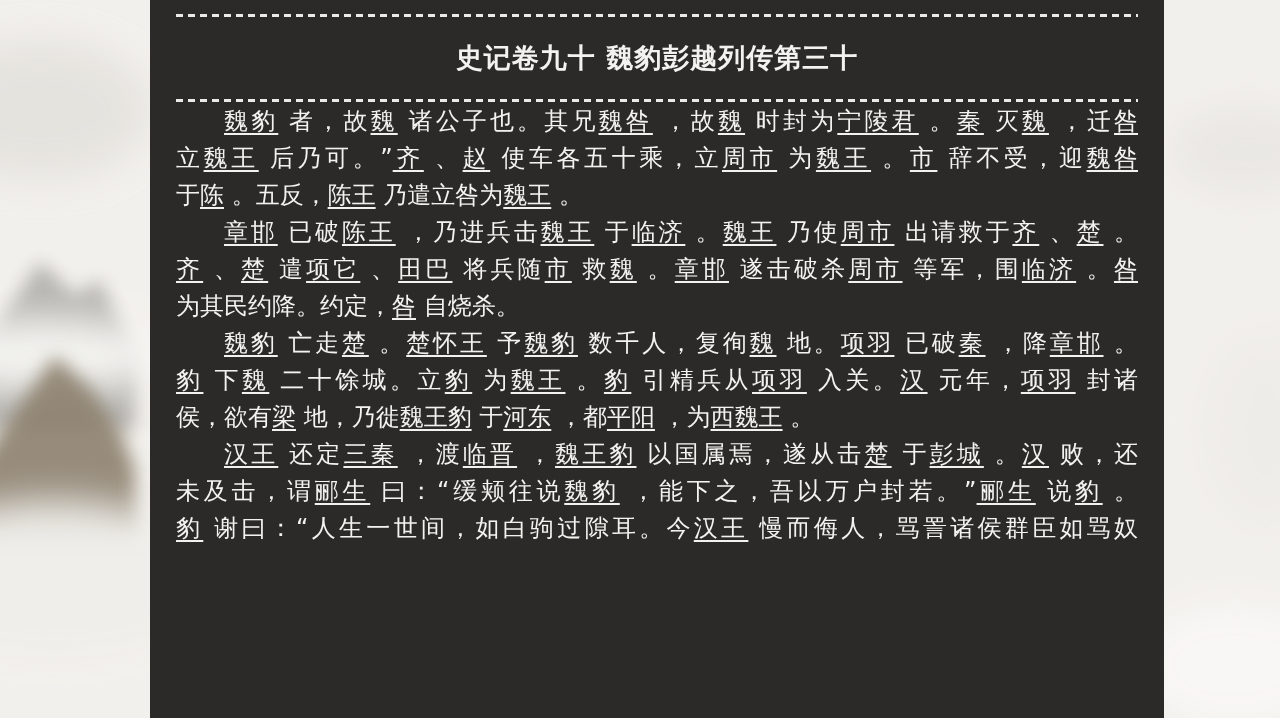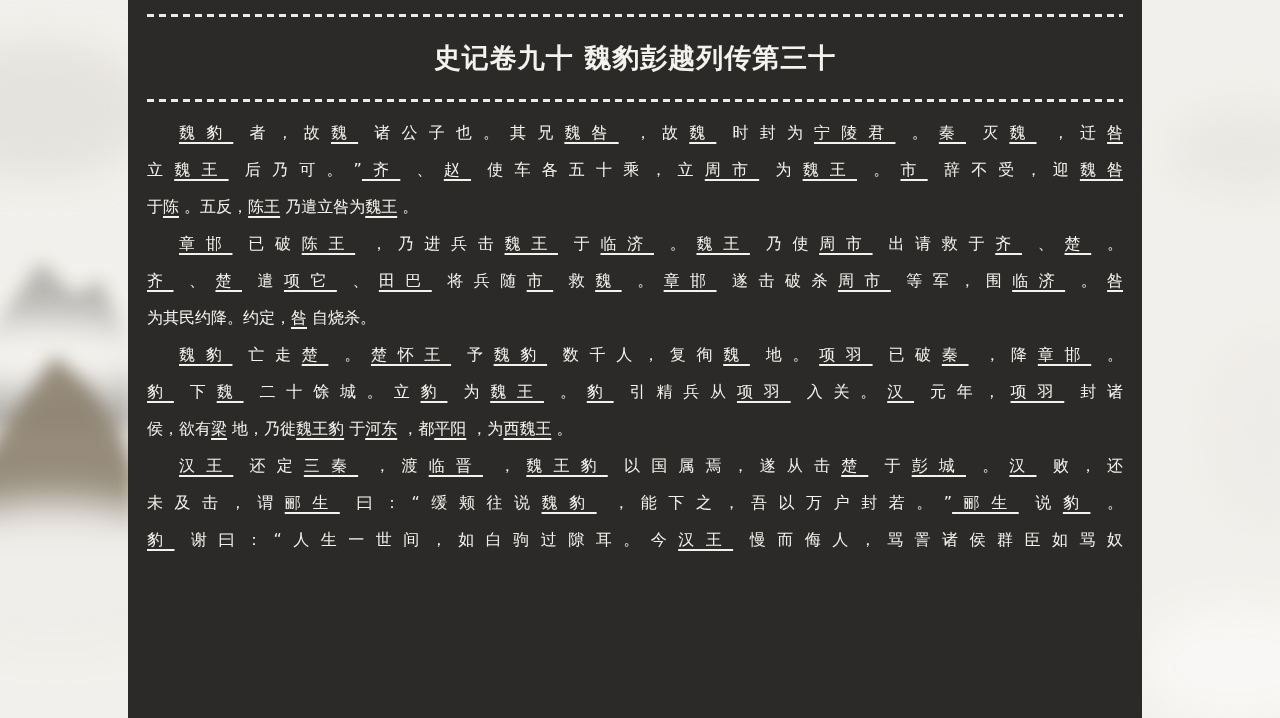--- a/index.html
+++ b/index.html
@@ -12,44 +12,44 @@
   .canvas {
     position: relative;
     width: 1280px; height: 718px;
   }
   .bg-art {
     position: absolute; left: 0; top: 0;
     width: 1280px; height: 718px;
   }
   .reader-page {
     position: absolute;
-    left: 128px; top: 0;
+    left: 150px; top: 0;
     width: 1014px; height: 718px;
     background: #2b2a28;
     color: #f3f2ef;
     box-sizing: border-box;
-    padding: 0 19px;
+    padding: 0 26px;
   }
   .dashed-sep {
     height: 3px;
     background-image: repeating-linear-gradient(to right, #eceae7 0 7px, transparent 7px 12px);
   }
   .sep-top { margin-top: 14px; }
   .doc-title {
     height: 82px;
     line-height: 82px;
     text-align: center;
     font-size: 27px;
     font-weight: 700;
     letter-spacing: 1px;
     white-space: nowrap;
   }
   .article {
-    margin-top: 12px;
-    font-size: 16px;
+    margin-top: 1px;
+    font-size: 24px;
     line-height: 37px;
   }
   .para { margin: 0; }
   .line {
     text-align: justify;
     white-space: normal;
     overflow: hidden;
     height: 37px;
   }
   .line.fill { text-align-last: justify; }

